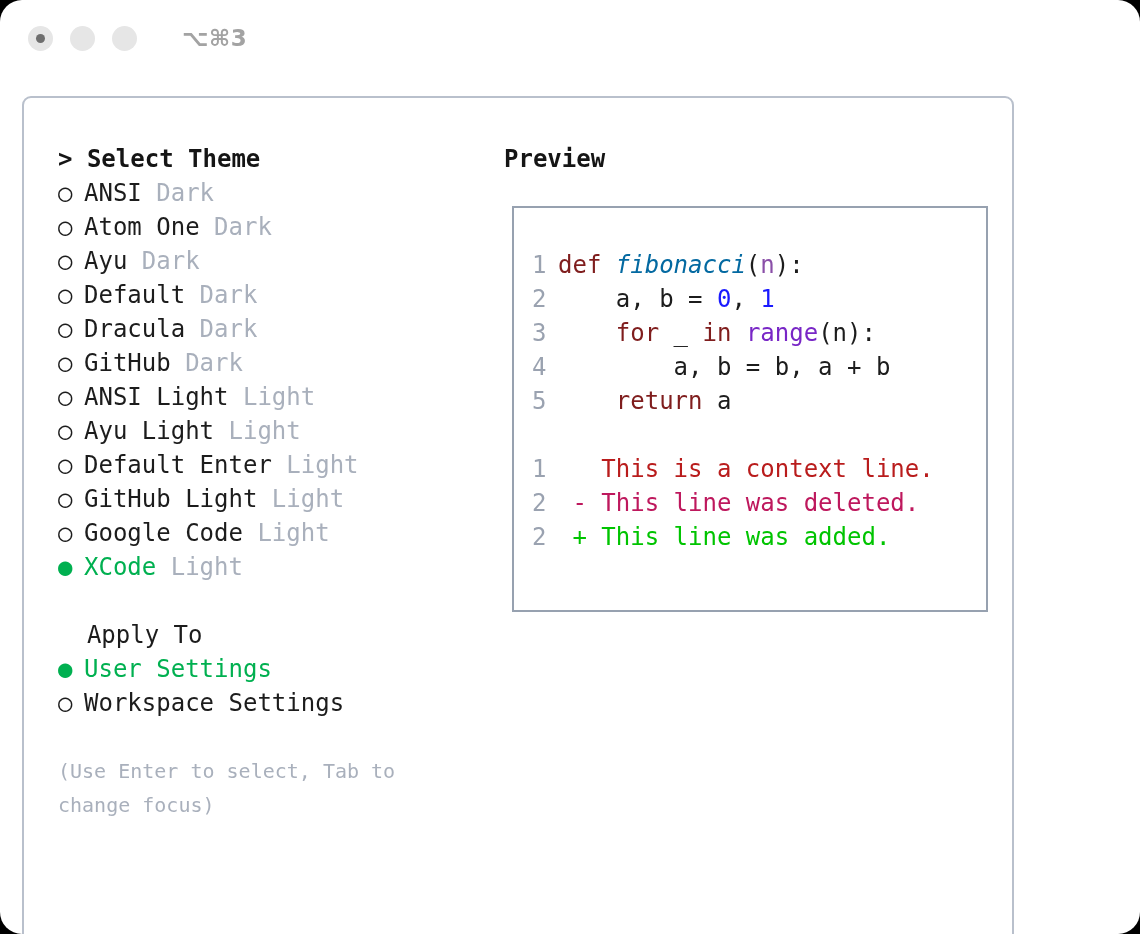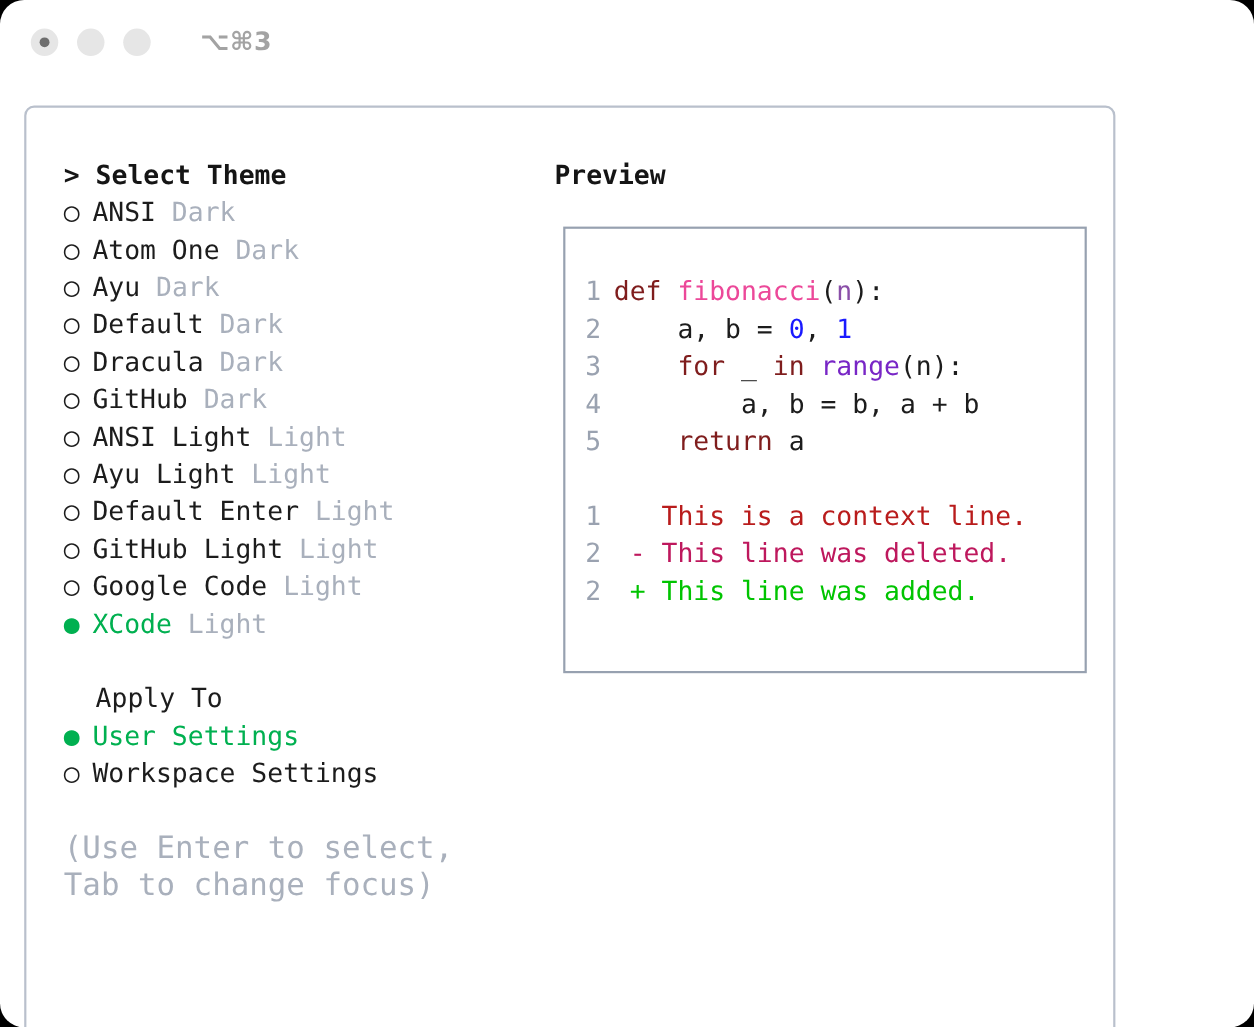--- a/index.html
+++ b/index.html
@@ -113,21 +113,21 @@
   .opt .suffix { color: #a9b0bc; }
   .group-head {
     font-size: 24px;
     line-height: 34px;
     color: #1c1c1c;
     white-space: pre;
   }
   .spacer-1 { height: 34px; }
   .spacer-2 { height: 34px; }
   .hint {
-    font-size: 28px;
+    font-size: 20px;
     line-height: 34px;
     color: #a9b0bc;
     width: 420px;
     white-space: pre-wrap;
   }
   
   .preview-title {
     font-size: 24px;
     font-weight: bold;
     color: #151515;
@@ -149,21 +149,21 @@
     line-height: 34px;
     white-space: pre;
     color: #1c1c1c;
   }
   .ln {
     display: inline-block;
     width: 26px;
     color: #9aa2b0;
   }
   .kw   { color: #7f1d1d; }
-  .fn   { color: #ec4899; }
+  .fn   { color: #0369a1; font-style: italic; }
   .fn2  { color: #7826c6; }
   .num  { color: #1a1aff; }
   .param{ color: #8a4fa8; }
   .blank-line { height: 34px; }
   .diff-ctx { color: #b91c1c; }
   .diff-del { color: #be185d; }
   .diff-add { color: #00c400; }
 </style>
 </head>
 <body>

